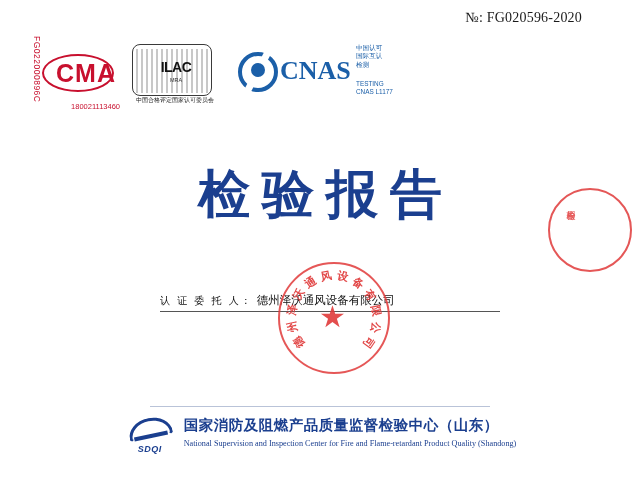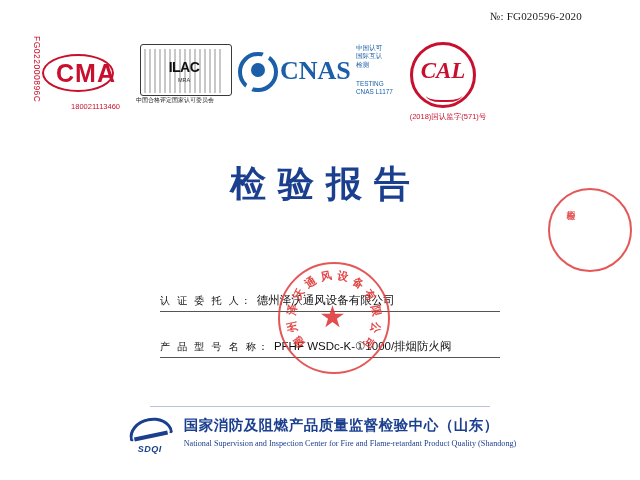--- a/index.html
+++ b/index.html
@@ -26,21 +26,21 @@
     background: #ffffff;
   }
   .side-bar.left { left: 0; }
   .side-bar.right { right: 0; }
 
   
   .doc-no {
     position: absolute;
     top: 10px;
     right: 58px;
-    font-size: 11px;
+    font-size: 14px;
     color: #1a1a1a;
     letter-spacing: 0.2px;
     font-family: "Liberation Serif", serif;
   }
 
   
   .vert-code {
     position: absolute;
     left: 28px;
     top: 36px;
@@ -106,25 +106,25 @@
   
   .ilac {
     position: absolute;
     left: 92px;
     top: 6px;
     width: 86px;
     height: 62px;
   }
   .ilac .box {
     position: absolute;
-    left: 8px; top: 0;
-    width: 92px; height: 52px;
+    left: 0; top: 0;
+    width: 80px; height: 52px;
     border: 1.4px solid #3a3a3a;
     box-sizing: border-box;
-    border-radius: 3px;
+    border-radius: 8px;
     background: #fff;
     overflow: hidden;
   }
   .ilac .stripes {
     position: absolute;
     left: 3px; top: 4px;
     width: 80px; height: 44px;
   }
   .ilac .stripes i {
     position: absolute;
@@ -270,21 +270,21 @@
     font-size: 7.5px;
     font-family: "Liberation Sans", sans-serif;
   }
 
   
   .title-cn {
     position: absolute;
     left: 0; top: 160px;
     width: 640px;
     text-align: center;
-    font-size: 36px;
+    font-size: 52px;
     font-weight: bold;
     color: #1b3f8f;
     letter-spacing: 12px;
     text-indent: 12px;
     font-family: "DejaVu Sans", "Liberation Sans", sans-serif;
   }
   .title-en {
     position: absolute;
     left: 0; top: 212px;
     width: 640px;
@@ -518,43 +518,33 @@
         <div class="dot"></div>
       </div>
       <div class="word">CNAS</div>
       <div class="cn" style="white-space:pre-line">中国认可
 国际互认
 检测</div>
       <div class="en" style="white-space:pre-line">TESTING
 CNAS L1177</div>
     </div>
 
-    <div class="cal">
-      <div class="circle"></div>
-      <div class="letters">CAL</div>
-      <div class="tail"></div>
-      <div class="code">(2018)国认监字(571)号</div>
-    </div>
 
   </div>
 
   <div class="title-cn">检验报告</div>
 
   <div class="stamp-right">
     <div class="t">检验专用</div>
   </div>
 
   <div class="fields">
     <div class="field">
       <span class="lbl">认 证 委 托 人：</span>
       <span class="val">德州泽沃通风设备有限公司</span>
-    </div>
-    <div class="field">
-      <span class="lbl">产 品 型 号 名 称：</span>
-      <span class="val">PFHF WSDc-K-①1000/排烟防火阀</span>
     </div>
   </div>
 
   <div class="stamp">
     <div class="ring"></div>
     <div class="arc" id="stamp-arc">
         <span style="transform: rotate(-125deg) translate(0px, -44px) rotate(0deg) translate(-5px, -6px);">德</span>
         <span style="transform: rotate(-102.273deg) translate(0px, -44px) rotate(0deg) translate(-5px, -6px);">州</span>
         <span style="transform: rotate(-79.5455deg) translate(0px, -44px) rotate(0deg) translate(-5px, -6px);">泽</span>
         <span style="transform: rotate(-56.8182deg) translate(0px, -44px) rotate(0deg) translate(-5px, -6px);">沃</span>

